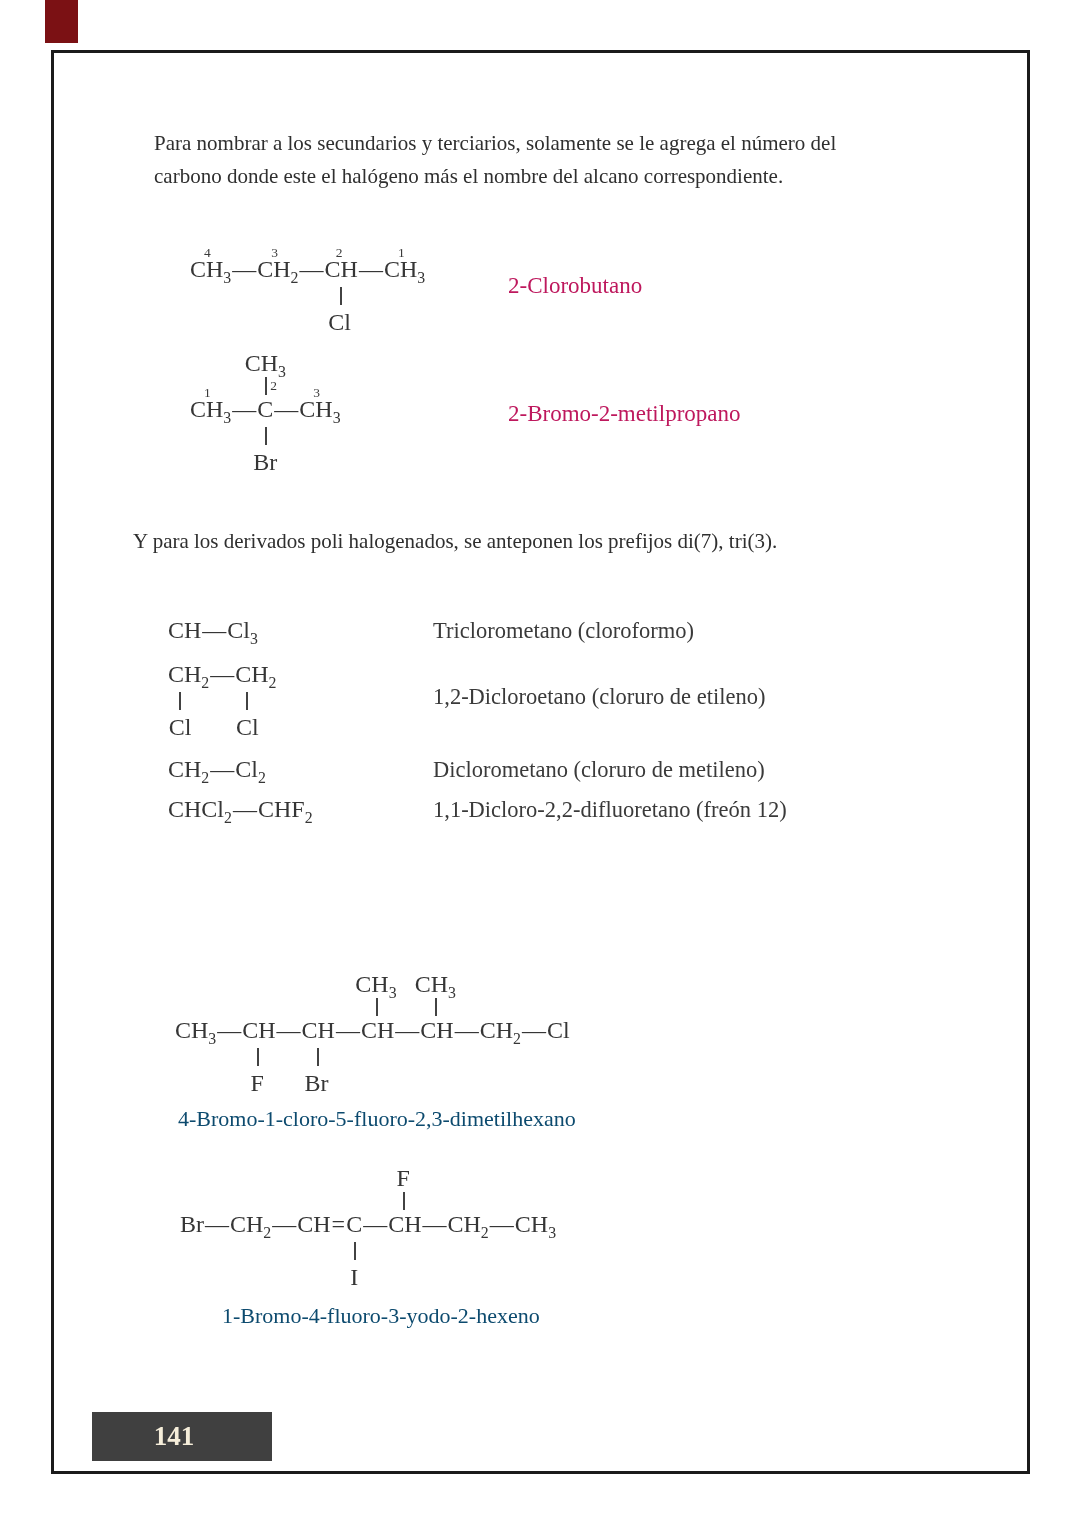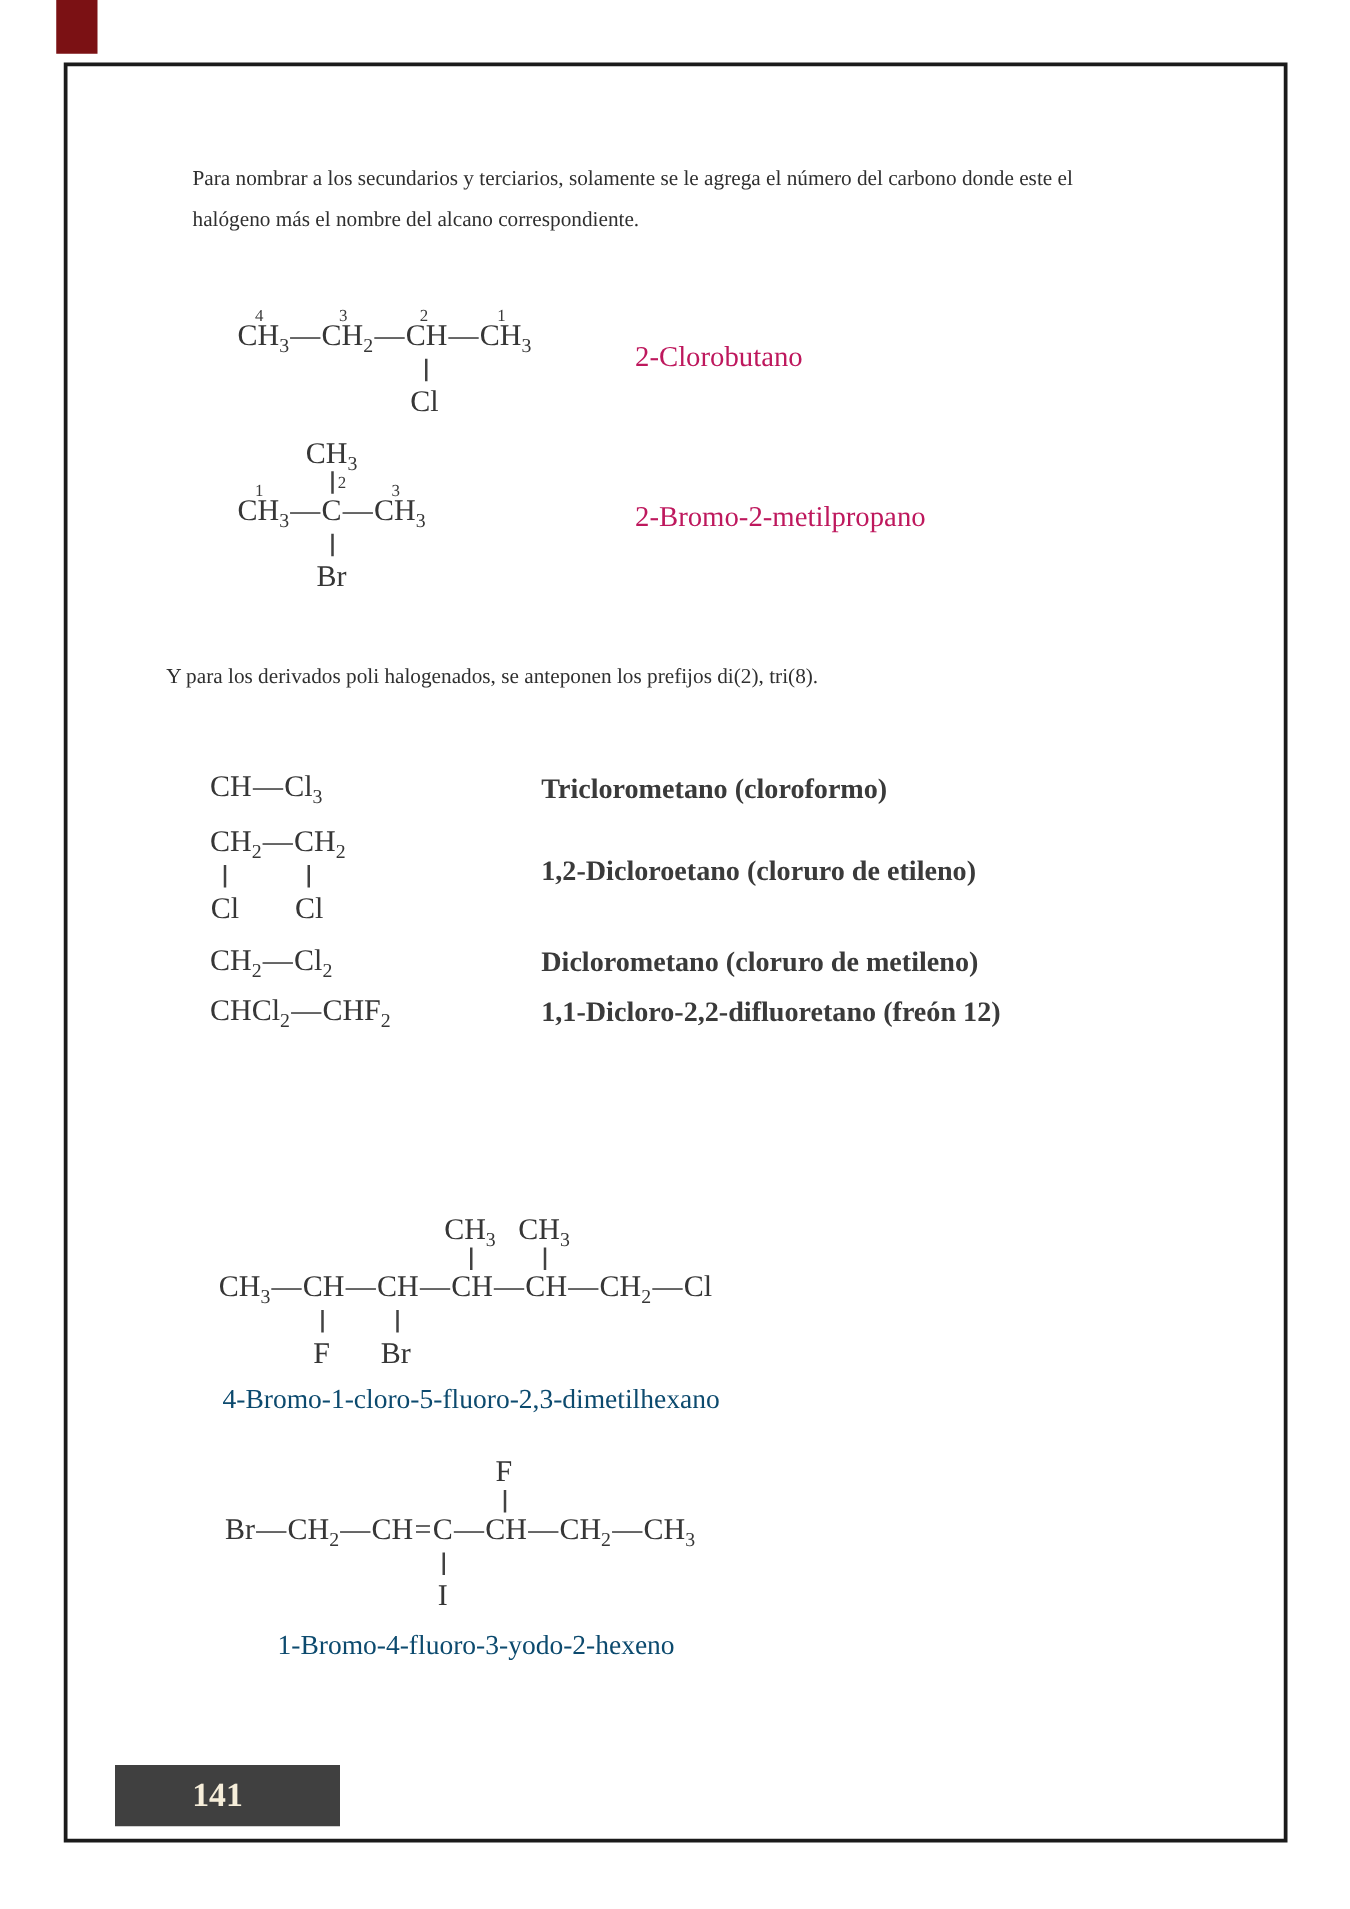--- a/index.html
+++ b/index.html
@@ -1,40 +1,40 @@
 <!DOCTYPE html>
 <html><head>
 <meta charset="utf-8">
 <style>
   html,body{margin:0;padding:0;background:#ffffff;}
   .page{position:relative;width:1080px;height:1527px;background:#ffffff;overflow:hidden;
         font-family:"Liberation Serif","DejaVu Serif",serif;color:#2e2e2e;}
   .frame{position:absolute;left:51px;top:50px;width:979px;height:1424px;
          border:3px solid #1b1b1b;box-sizing:border-box;}
   .tab{position:absolute;left:45px;top:0;width:33px;height:43px;background:#7b1114;}
-  .para{position:absolute;font-size:17px;line-height:32.5px;color:#2f2f2f;}
+  .para{position:absolute;font-size:21px;line-height:32.5px;color:#2f2f2f;}
   .chain{position:absolute;font-size:24px;line-height:28px;white-space:nowrap;color:#363636;}
   .tk{display:inline;}
   .atom{position:relative;display:inline-block;}
   .bond{display:inline-block;padding:0 1px;}
   sub{font-size:66%;line-height:0;}
   .posnum{position:absolute;bottom:23px;left:34%;font-size:13.5px;line-height:14px;color:#3a3a3a;}
   .posnum.num-beside{left:calc(50% + 5px);bottom:30px;}
   .vbond{position:absolute;width:2px;background:#424242;}
   .vbond.below{top:32px;left:45%;height:18px;}
   .vbond.above{bottom:28px;left:45%;height:18px;}
   .c-center .vbond.below,.c-center .vbond.above{left:50%;}
   .c-left .vbond.below{left:11px;}
   .below-label{position:absolute;top:53px;left:45%;transform:translateX(-50%);}
   .c-center .below-label{left:50%;}
   .c-left .below-label{left:12px;}
   .above-label{position:absolute;bottom:46px;left:45%;transform:translateX(-50%);}
   .c-center .above-label{left:50%;}
   .cname{position:absolute;font-size:23px;line-height:26px;color:#be185d;}
-  .pname{position:absolute;font-size:22.5px;line-height:26px;color:#3a3a3a;font-weight:bold;}
+  .pname{position:absolute;font-size:22.5px;line-height:26px;color:#3a3a3a;}
   .caption{position:absolute;font-size:22px;line-height:26px;color:#0c4a6e;}
   .pagebox{position:absolute;left:92px;top:1412px;width:180px;height:49px;background:#404040;
            color:#f6eeda;font-size:27px;font-weight:bold;text-align:center;line-height:49px;
            padding-right:16px;box-sizing:border-box;}
 </style>
 </head>
 <body>
 
 <div class="page">
 
@@ -42,21 +42,21 @@
   <div class="frame"></div>
 
   <div class="para" style="left:154px;top:127px;width:740px;">Para nombrar a los secundarios y terciarios, solamente se le agrega el número del carbono donde este el halógeno más el nombre del alcano correspondiente.</div>
 
   <div class="chain" style="left:190px;top:255px;"><span class="atom"><span class="posnum">4</span><span class="tk">CH<sub>3</sub></span></span><span class="bond">—</span><span class="atom"><span class="posnum">3</span><span class="tk">CH<sub>2</sub></span></span><span class="bond">—</span><span class="atom"><span class="posnum">2</span><span class="tk">CH</span><span class="vbond below"></span><span class="below-label tk">Cl</span></span><span class="bond">—</span><span class="atom"><span class="posnum">1</span><span class="tk">CH<sub>3</sub></span></span></div>
   <div class="cname" style="left:508px;top:273px;">2-Clorobutano</div>
 
   <div class="chain" style="left:190px;top:395px;"><span class="atom"><span class="posnum">1</span><span class="tk">CH<sub>3</sub></span></span><span class="bond">—</span><span class="atom c-center"><span class="above-label tk">CH<sub>3</sub></span><span class="vbond above"></span><span class="posnum num-beside">2</span><span class="tk">C</span><span class="vbond below"></span><span class="below-label tk">Br</span></span><span class="bond">—</span><span class="atom"><span class="posnum">3</span><span class="tk">CH<sub>3</sub></span></span></div>
   <div class="cname" style="left:508px;top:401px;">2-Bromo-2-metilpropano</div>
 
-  <div class="para" style="left:133px;top:525px;width:780px;">Y para los derivados poli halogenados, se anteponen los prefijos di(2), tri(8).</div>
+  <div class="para" style="left:133px;top:525px;width:780px;">Y para los derivados poli halogenados, se anteponen los prefijos di(7), tri(3).</div>
 
   <div class="chain" style="left:168px;top:616px;"><span class="tk">CH</span><span class="bond">—</span><span class="tk">Cl<sub>3</sub></span></div>
   <div class="pname" style="left:433px;top:618px;">Triclorometano (cloroformo)</div>
 
   <div class="chain" style="left:168px;top:660px;"><span class="atom c-left"><span class="tk">CH<sub>2</sub></span><span class="vbond below"></span><span class="below-label tk">Cl</span></span><span class="bond">—</span><span class="atom c-left"><span class="tk">CH<sub>2</sub></span><span class="vbond below"></span><span class="below-label tk">Cl</span></span></div>
   <div class="pname" style="left:433px;top:684px;">1,2-Dicloroetano (cloruro de etileno)</div>
 
   <div class="chain" style="left:168px;top:755px;"><span class="tk">CH<sub>2</sub></span><span class="bond">—</span><span class="tk">Cl<sub>2</sub></span></div>
   <div class="pname" style="left:433px;top:757px;">Diclorometano (cloruro de metileno)</div>
 

